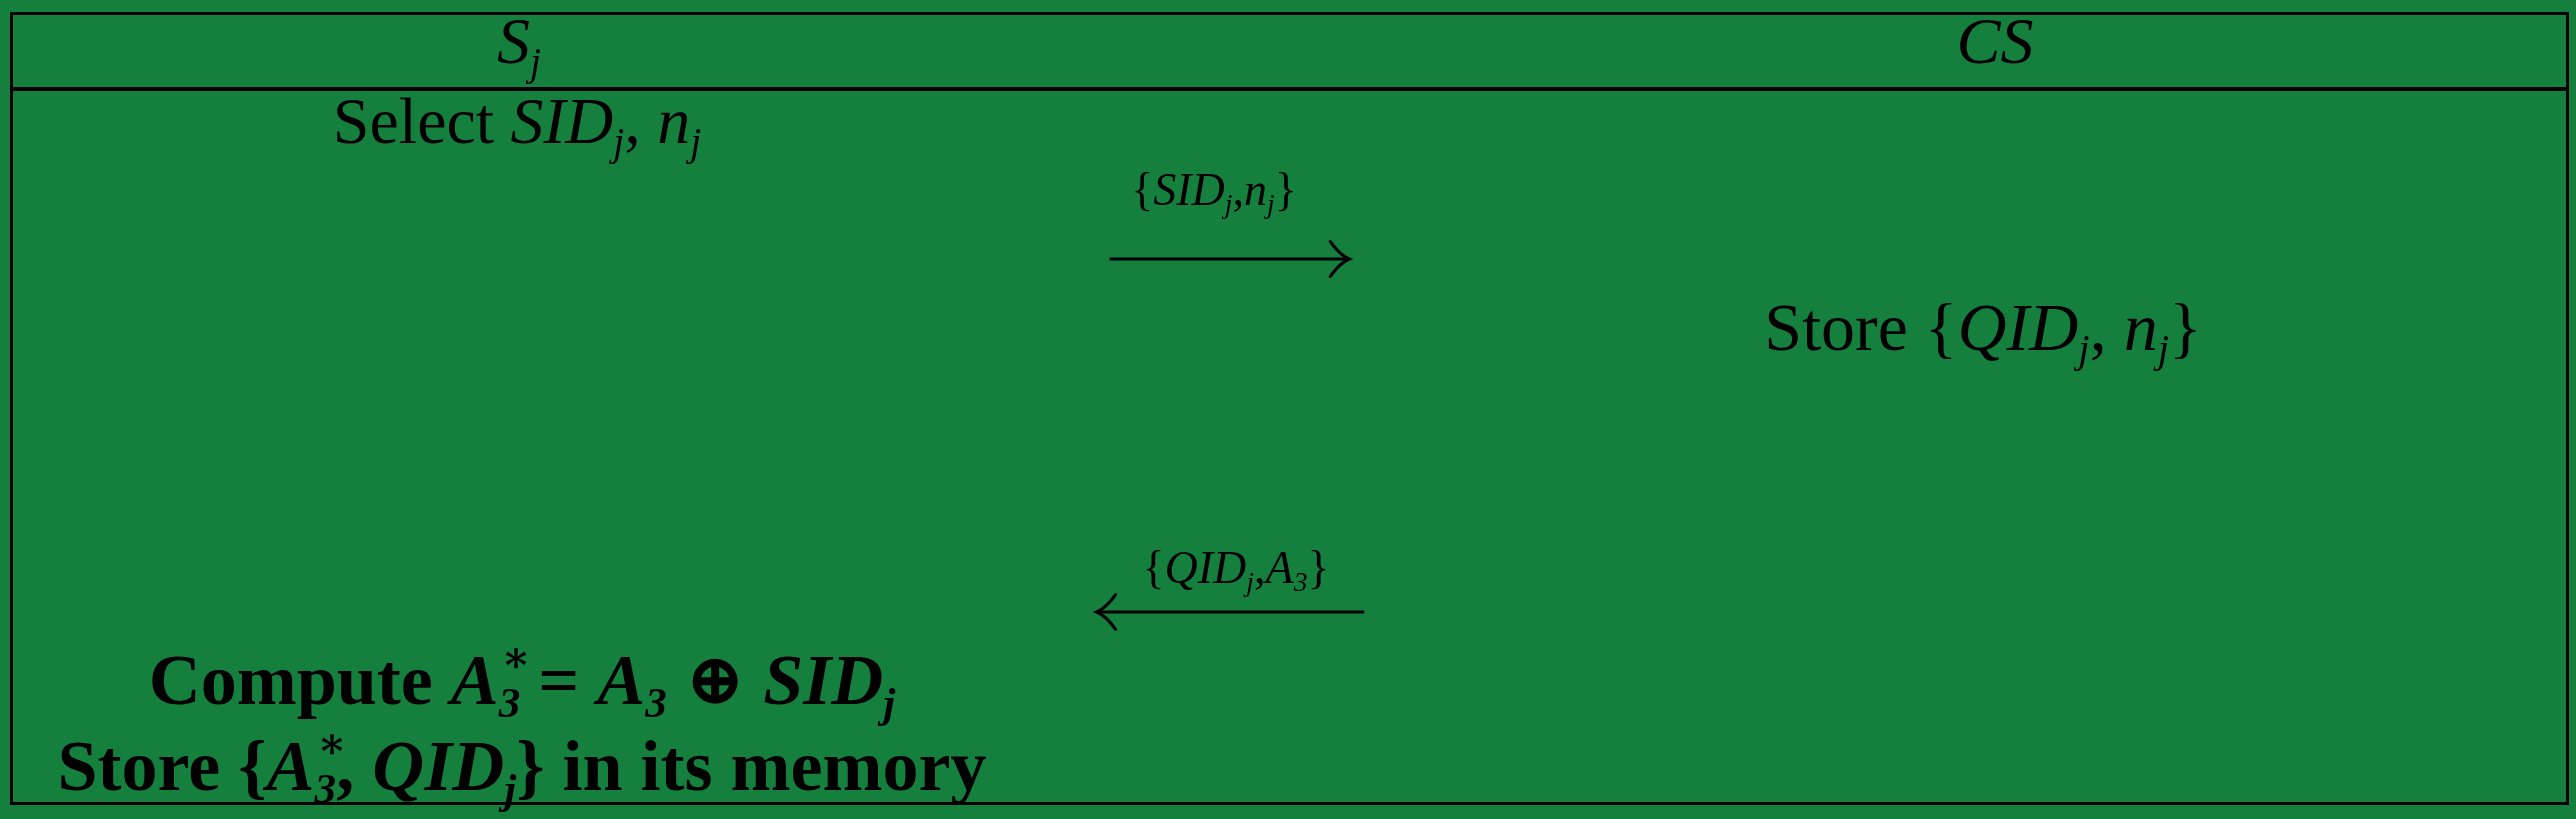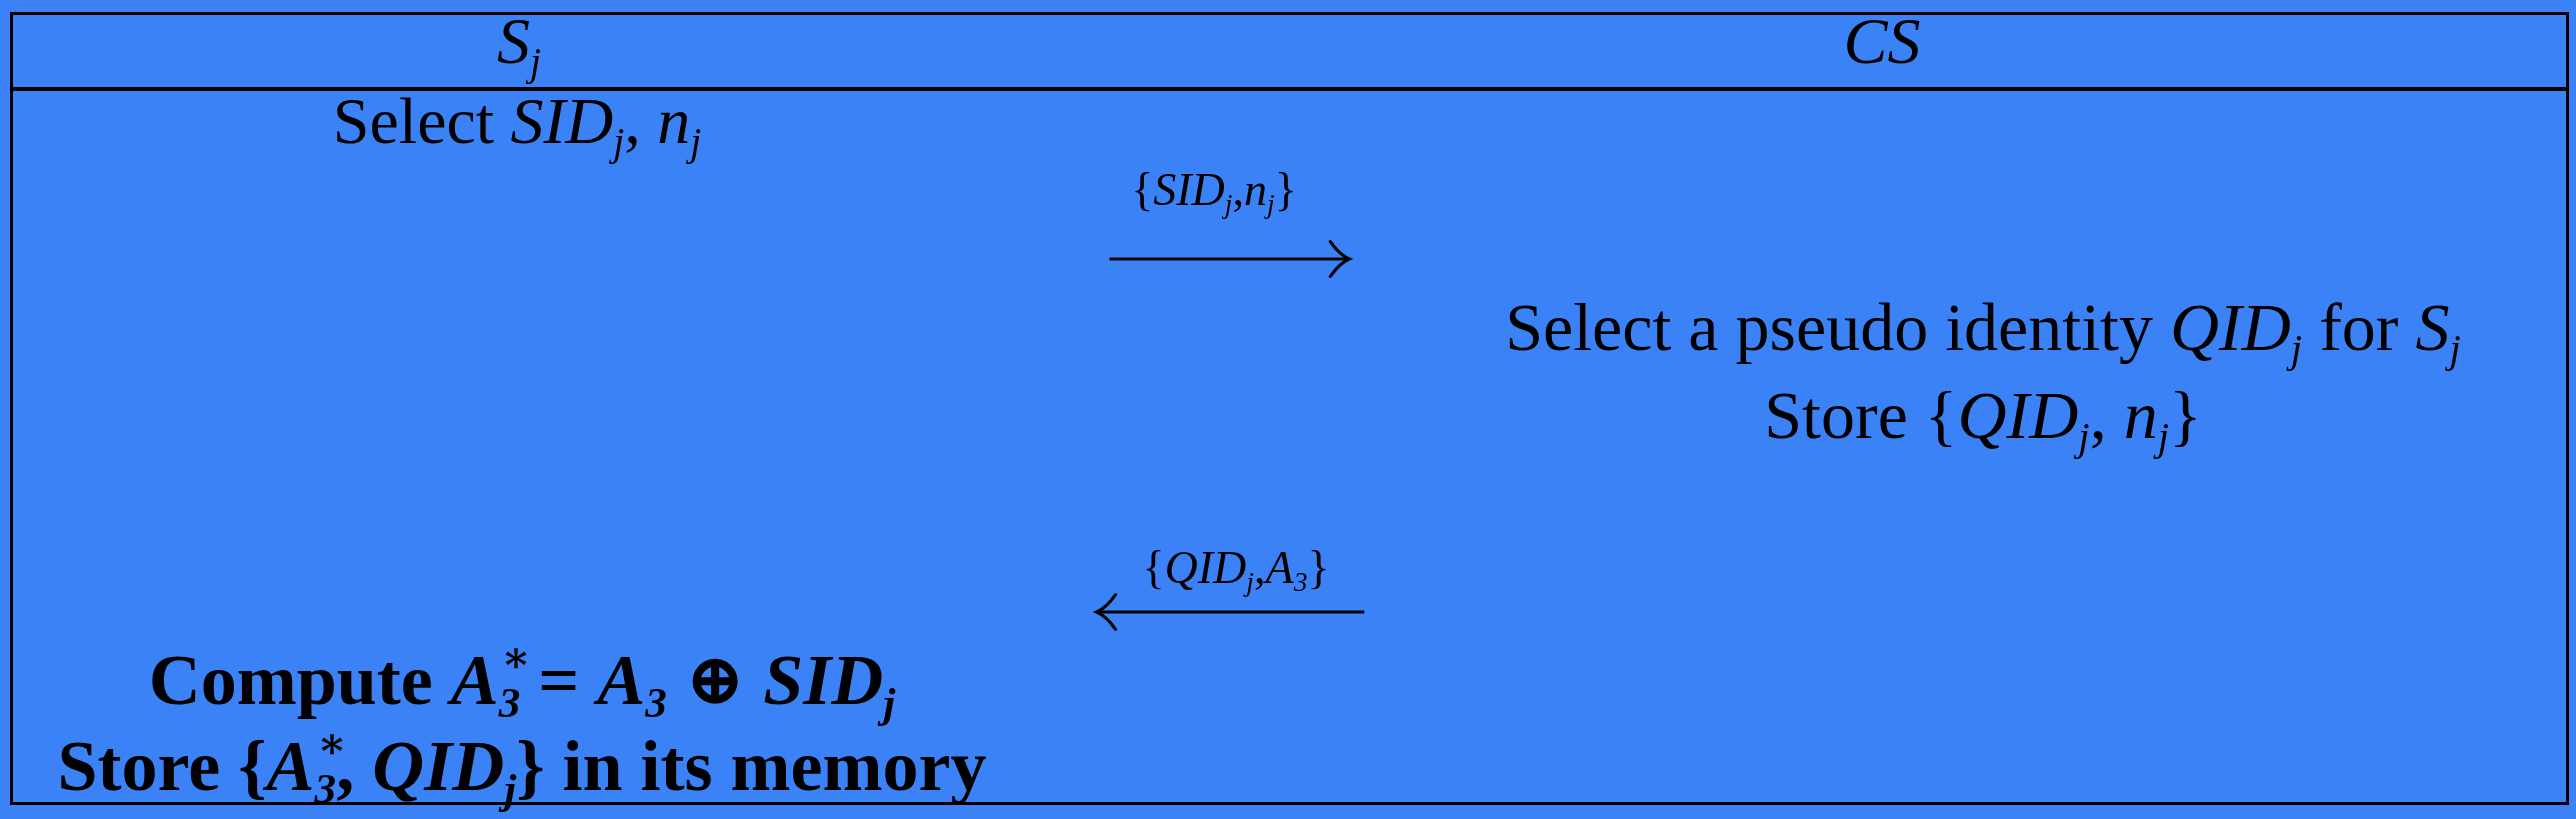--- a/index.html
+++ b/index.html
@@ -1,35 +1,35 @@
 <!DOCTYPE html>
 <html style="font-size:12.6px"><head>
 <meta charset="utf-8">
 <style>
   html,body{margin:0;padding:0;background:#ffffff;}
   .canvas{
     position:relative;
     width:2576px;height:819px;
-    background:#3b82f6;color:#000000;
+    background:#15803d;color:#000000;
     font-family:"Liberation Serif","DejaVu Serif",serif;
     overflow:hidden;
   }
   .frame{
     position:absolute;left:10.2px;top:11.8px;
     width:2559px;height:793px;
     border:3.9px solid #000000;box-sizing:border-box;
   }
   .separator{
     position:absolute;left:10.2px;top:87px;
     width:2559px;height:3.9px;background:#000000;
   }
   .t{position:absolute;white-space:nowrap;transform:translateX(-50%);line-height:1.1;}
   .hdr{font-size:66px;top:4.7px;}
   #hdr-left{left:519px;}
-  #hdr-right{left:1882px;text-align:right;}
+  #hdr-right{left:1995px;text-align:right;}
   #s-step1{left:517px;top:85px;font-size:66px;text-align:center;}
   .msg-label{font-size:46px;}
   #msg1-label{left:1214px;top:165px;}
   #msg2-label{left:1236px;top:507px;margin-top:36px;}
   .block{position:absolute;transform:translateX(-50%);text-align:center;white-space:nowrap;}
   #cs-steps{left:1983px;top:288px;font-size:68px;line-height:79px;}
   #s-step2{left:522px;top:642px;font-size:72px;line-height:76px;font-weight:bold;}
   .arrow{position:absolute;}
   #arrow1{left:1108px;top:236px;}
   #arrow2{left:1092px;top:589px;}
@@ -53,21 +53,20 @@
 
   <div class="t" id="s-step1"><span>Select </span><span class="it">SID</span><span class="sub">j</span><span>, </span><span class="it">n</span><span class="sub">j</span></div>
 
   <div class="t msg-label" id="msg1-label"><span>{</span><span class="it">SID</span><span class="sub">j</span><span>,</span><span class="it">n</span><span class="sub">j</span><span>}</span></div>
   <svg class="arrow" id="arrow1" width="246" height="46" viewBox="0 0 312 58">
     <line x1="2" y1="29" x2="302" y2="29" stroke="#000" stroke-width="4"></line>
     <path d="M282,7 Q294,24 306,29 Q294,34 282,51" stroke="#000" stroke-width="4" fill="none" stroke-linecap="round"></path>
   </svg>
 
   <div class="block" id="cs-steps">
-    <div><span>Select a pseudo identity </span><span class="it">QID</span><span class="sub">j</span><span> for </span><span class="it">S</span><span class="sub">j</span></div>
     <div><span>Store {</span><span class="it">QID</span><span class="sub">j</span><span>, </span><span class="it">n</span><span class="sub">j</span><span>}</span></div>
   </div>
 
   <div class="t msg-label" id="msg2-label"><span>{</span><span class="it">QID</span><span class="sub">j</span><span>,</span><span class="it">A</span><span class="sub">3</span><span>}</span></div>
   <svg class="arrow" id="arrow2" width="277" height="46" viewBox="0 0 352 58">
     <line x1="10" y1="29" x2="346" y2="29" stroke="#000" stroke-width="4"></line>
     <path d="M30,7 Q18,24 6,29 Q18,34 30,51" stroke="#000" stroke-width="4" fill="none" stroke-linecap="round"></path>
   </svg>
 
   <div class="block" id="s-step2">

